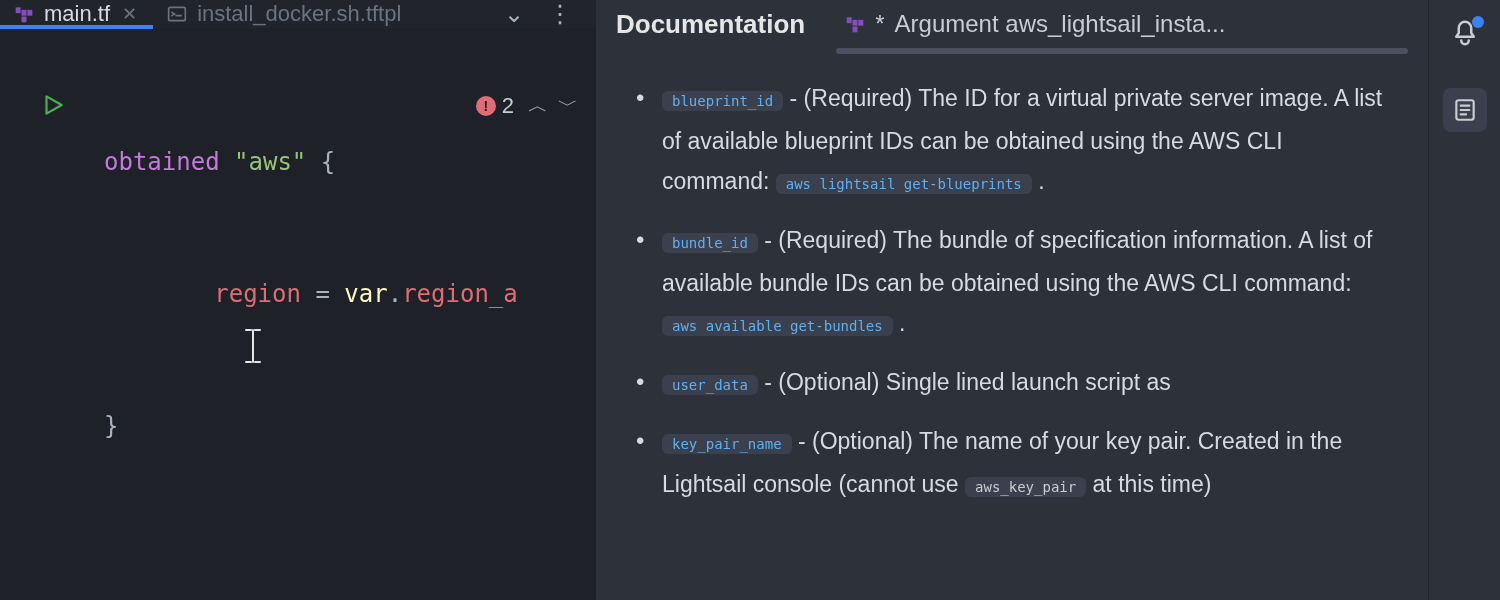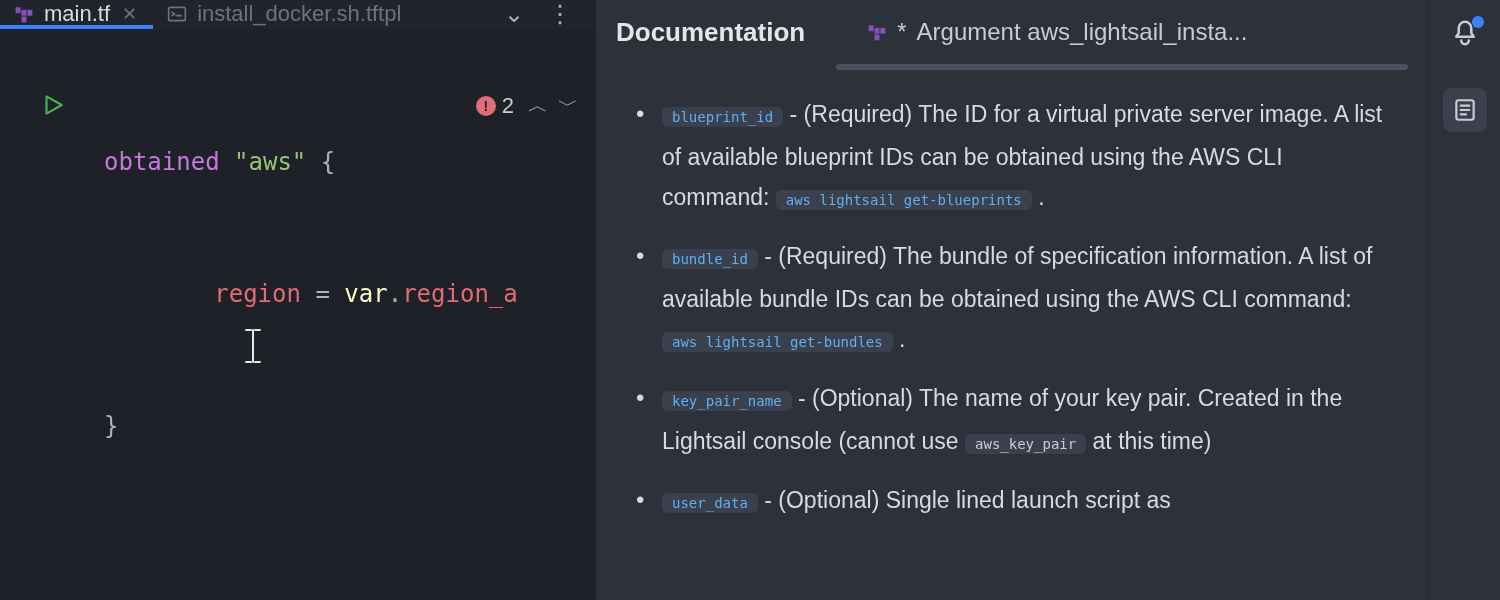--- a/index.html
+++ b/index.html
@@ -128,25 +128,25 @@
   }
 
   .doc-pane {
     flex: 1;
     background: #2c313a;
     display: flex;
     flex-direction: column;
     position: relative;
   }
   .doc-header {
-    height: 64px;
+    height: 48px;
     display: flex;
     align-items: center;
     padding: 0 20px;
-    gap: 62px;
+    gap: 40px;
   }
   .doc-title {
     font-size: 26px;
     font-weight: 600;
     color: #e6e6e6;
   }
   .doc-crumb {
     display: flex;
     align-items: center;
     gap: 10px;
@@ -323,40 +323,40 @@
         <span class="code-chip chip-blue">aws lightsail get-blueprints</span>
         <span>.</span>
       </li>
       <li>
         <span class="code-chip chip-blue">bundle_id</span>
         <span> - </span>
         <span>(Required)</span>
         <span> </span>
         <span>The bundle of specification information. A list of available bundle IDs can be obtained using the AWS CLI command:</span>
         <span> </span>
-        <span class="code-chip chip-blue">aws lightsail get-bundles</span>
+        <span class="code-chip chip-blue">aws available get-bundles</span>
         <span>.</span>
+      </li>
+      <li>
+        <span class="code-chip chip-blue">user_data</span>
+        <span> - </span>
+        <span>(Optional)</span>
+        <span> </span>
+        <span>Single lined launch script as</span>
       </li>
       <li>
         <span class="code-chip chip-blue">key_pair_name</span>
         <span> - </span>
         <span>(Optional)</span>
         <span> </span>
         <span>The name of your key pair. Created in the Lightsail console (cannot use</span>
         <span> </span>
         <span class="code-chip chip-gray">aws_key_pair</span>
         <span> </span>
         <span>at this time)</span>
-      </li>
-      <li>
-        <span class="code-chip chip-blue">user_data</span>
-        <span> - </span>
-        <span>(Optional)</span>
-        <span> </span>
-        <span>Single lined launch script as</span>
       </li>
     </ul>
   </div>
 </div>
 
 <div class="right-rail">
   <div class="bell-wrap">
     <svg width="30" height="30" viewBox="0 0 24 24">
         <path d="M12 3a5 5 0 0 0-5 5v4l-2 3h14l-2-3V8a5 5 0 0 0-5-5zM9 18a3 3 0 0 0 6 0" fill="none" stroke="#c9ccd1" stroke-width="2" stroke-linecap="round" stroke-linejoin="round"></path>
       </svg>

